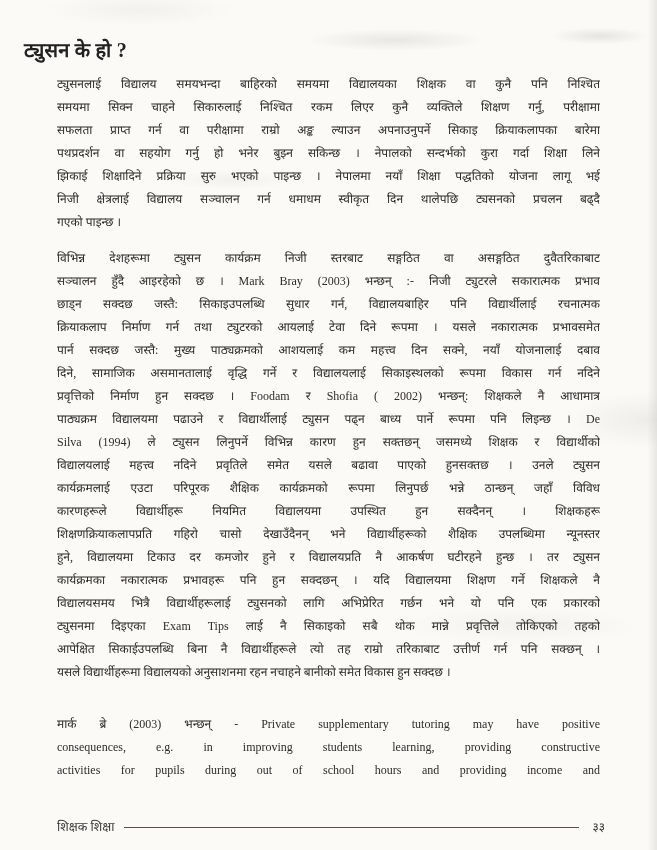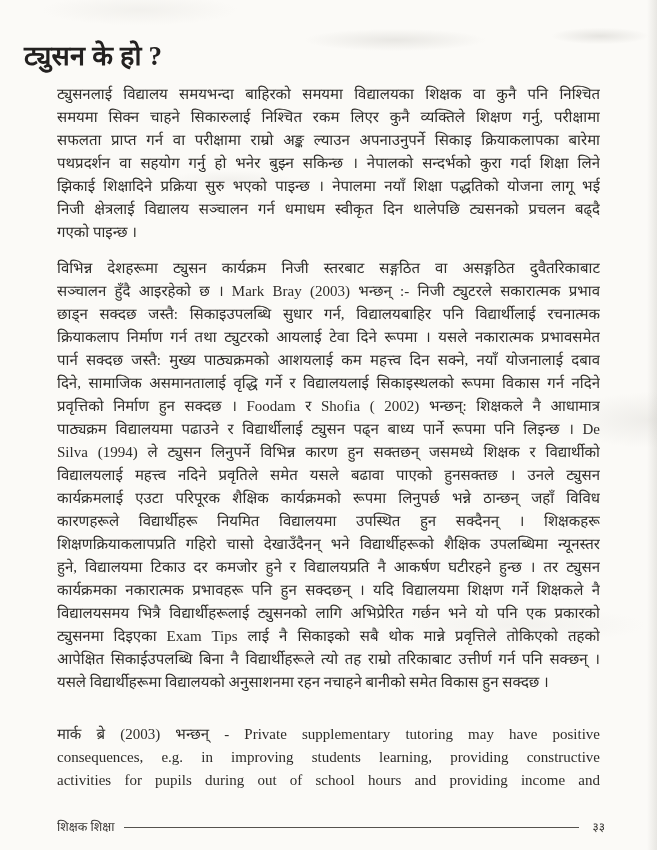--- a/index.html
+++ b/index.html
@@ -19,34 +19,34 @@
       radial-gradient(130px 16px at 395px 40px, rgba(190,188,182,.30), transparent 70%),
       radial-gradient(70px 12px at 600px 36px, rgba(190,188,182,.35), transparent 70%),
       radial-gradient(90px 14px at 230px 180px, rgba(200,198,192,.18), transparent 70%),
       radial-gradient(180px 26px at 520px 625px, rgba(198,196,190,.16), transparent 70%),
       radial-gradient(140px 22px at 140px 10px, rgba(205,203,197,.20), transparent 70%),
       radial-gradient(120px 40px at 650px 420px, rgba(190,188,182,.22), transparent 70%),
       linear-gradient(to left, rgba(175,173,166,.25), rgba(175,173,166,0) 10px),
       #fbfaf7;
   }
   .page-title {
-    font-size: 27px;
+    font-size: 20px;
     font-weight: bold;
     letter-spacing: .2px;
     color: #232120;
     margin: 36px 0 10px 24px;
   }
   .body-col {
     margin: 0 57px 0 57px;
   }
   .para { margin: 0; }
   .para + .para { margin-top: 13px; }
   .para-3 { margin-top: 29px !important; }
   .line {
-    font-size: 15px;
+    font-size: 12px;
     line-height: 23px;
     text-align: justify;
     text-align-last: justify;
     text-justify: inter-word;
     white-space: normal;
     overflow: hidden;
     height: 23px;
   }
   .line.last {
     text-align-last: left;

